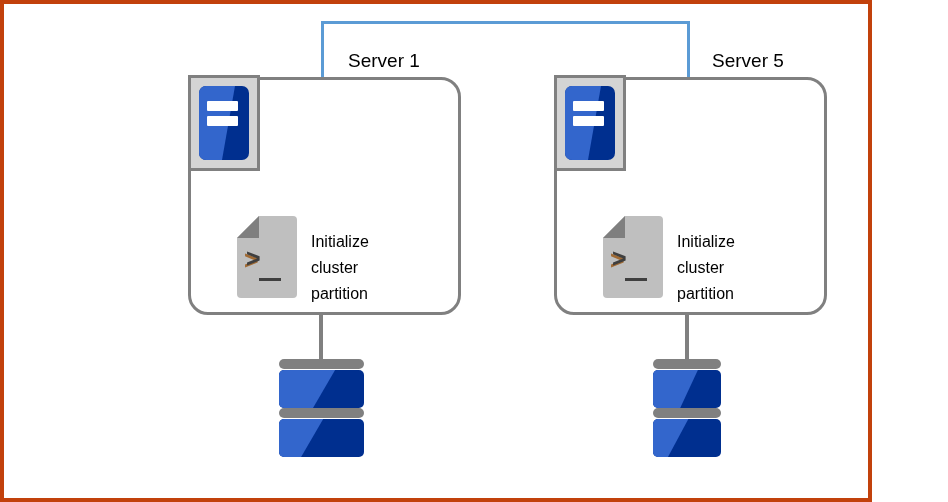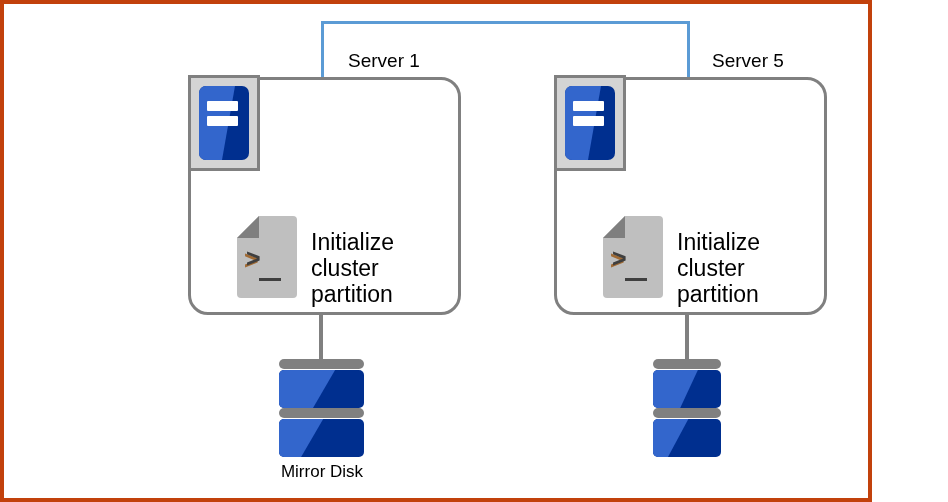--- a/index.html
+++ b/index.html
@@ -123,21 +123,21 @@
     left: 22px;
     top: 62px;
     width: 22px;
     height: 3px;
     background: #3f3f3f;
   }
 
   
   .task-text {
     position: absolute;
-    font-size: 23px;
+    font-size: 16px;
     line-height: 26px;
     color: #000000;
     white-space: pre-line;
   }
 
   
   .disk-connector {
     position: absolute;
     width: 4px;
     background: #808080;
@@ -217,21 +217,20 @@
     <div class="disk-bar" style="top:0px;"></div>
     <div class="disk-block" style="top:11px; height:38px;">
       <div class="disk-block-shade" style="clip-path:polygon(0 0, 66% 0, 40% 100%, 0 100%);"></div>
     </div>
     <div class="disk-bar" style="top:49px;"></div>
     <div class="disk-block" style="top:60px; height:38px;">
       <div class="disk-block-shade" style="clip-path:polygon(0 0, 52% 0, 26% 100%, 0 100%);"></div>
     </div>
   </div>
 
-  <div class="disk-label" style="left:218px; top:459px; width:200px;">Mirror Disk</div>
 
   <div class="server-label" style="left:708px; top:47px;">Server 5</div>
 
   <div class="server-box" style="left:550px; top:73px; width:273px; height:238px;"></div>
 
   <div class="server-icon" style="left:550px; top:71px;">
     <div class="server-icon-inner">
       <div class="server-icon-shade"></div>
       <div class="server-bar b1"></div>
       <div class="server-bar b2"></div>

